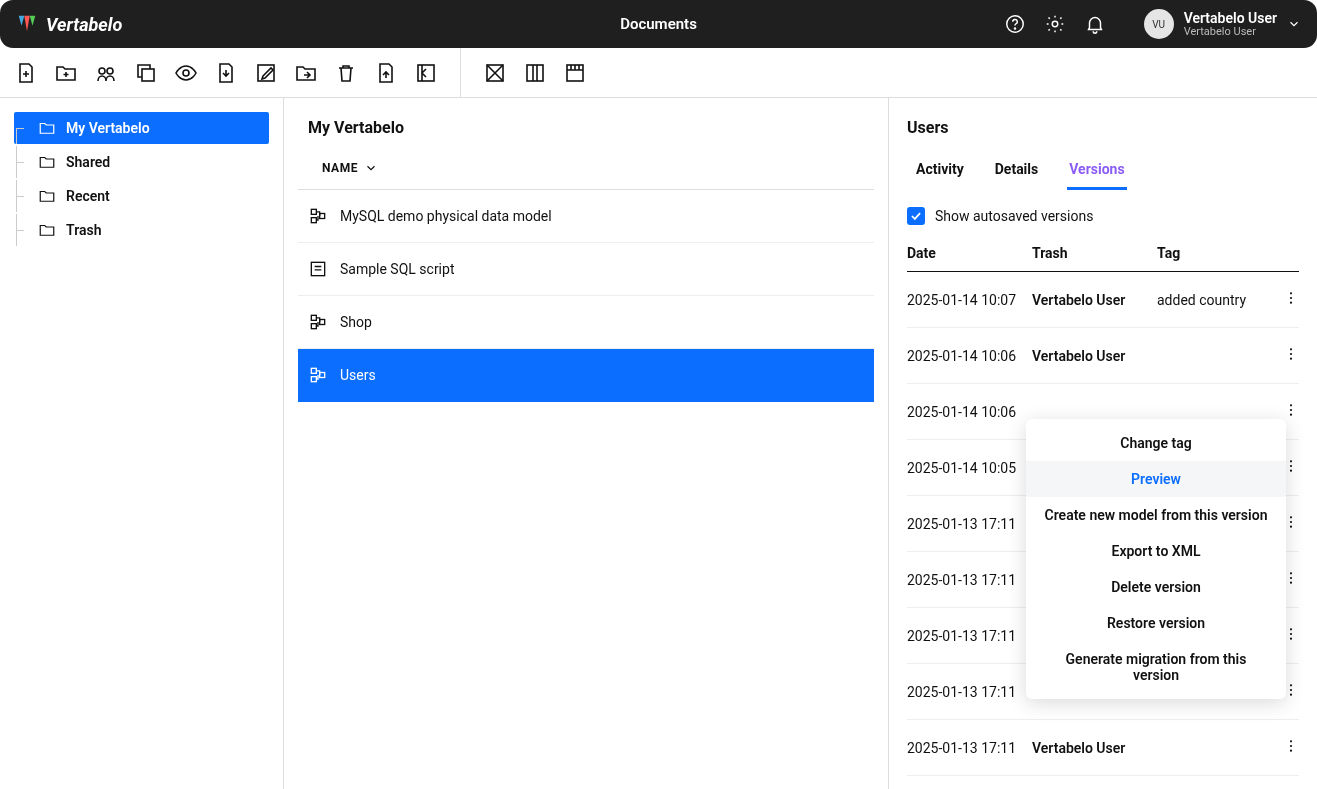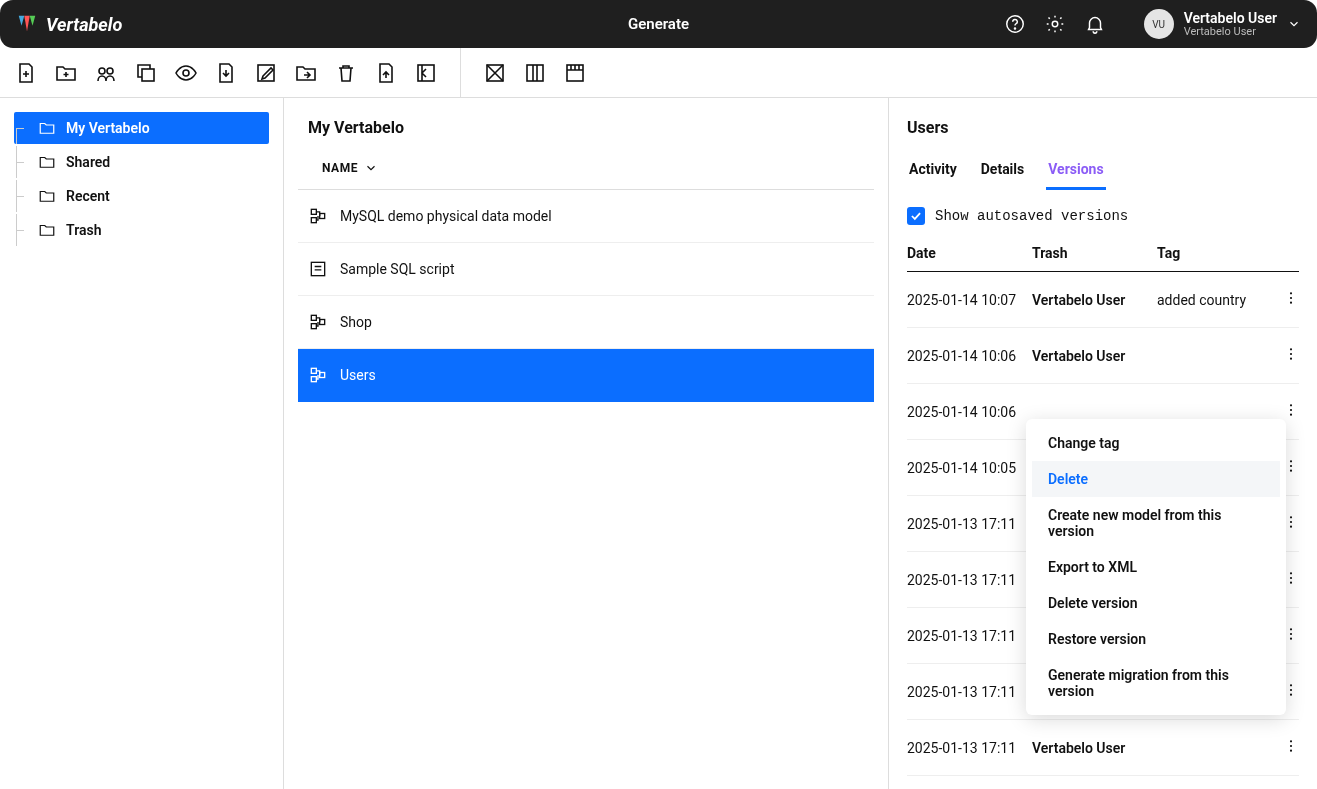--- a/index.html
+++ b/index.html
@@ -48,54 +48,54 @@
 .col-header-row { display: flex; align-items: center; padding: 14px 24px; border-bottom: 1px solid #ddd; margin: 0 14px; }
 .col-header { font-size: 12px; font-weight: 700; letter-spacing: .5px; display: flex; align-items: center; gap: 6px; cursor: pointer; }
 .doc-list { list-style: none; padding: 0 14px; }
 .doc-row { display: flex; align-items: center; gap: 12px; padding: 16px 10px; border-bottom: 1px solid #eee; cursor: pointer; }
 .doc-row.selected { background: #0b6eff; color: #fff; border-bottom-color: #0b6eff; }
 .doc-icon { width: 20px; height: 20px; stroke: currentColor; fill: none; stroke-width: 1.6; flex-shrink: 0; }
 
 
 .right-header { padding: 20px 18px 10px; font-weight: 700; font-size: 16px; }
 .tabs { display: flex; gap: 20px; padding: 8px 18px 0; border-bottom: 1px solid transparent; }
-.tab { padding: 6px 2px 10px; font-weight: 700; cursor: pointer; border-bottom: 3px solid transparent; }
+.tab { padding: 6px 2px 10px; font-weight: 700; cursor: pointer; border-bottom: 3px solid transparent; margin-left: 7px; }
 .tab.active { color: #8b5cf6; border-bottom-color: #0b6eff; }
-.autosave-row { display: flex; align-items: center; gap: 10px; padding: 16px 18px 10px; font-family: Liberation Mono, monospace; }
+.autosave-row { display: flex; align-items: center; gap: 10px; padding: 16px 18px 10px; }
 .checkbox { width: 18px; height: 18px; background: #0b6eff; border-radius: 3px; display: flex; align-items: center; justify-content: center; }
 .checkbox svg { width: 14px; height: 14px; stroke: #fff; fill: none; stroke-width: 3; }
 .version-table { width: calc(100% - 36px); margin: 0 18px; }
 .v-header { display: flex; padding: 10px 0; border-bottom: 1.5px solid #111; font-weight: 700; font-size: 14px; }
 .v-date { width: 125px; }
 .v-author { width: 125px; }
 .v-tag { flex: 1; }
 .v-menu { width: 24px; text-align: right; }
 .v-row { display: flex; align-items: center; padding: 18px 0; border-bottom: 1px solid #eee; font-size: 14px; }
 .v-row .v-author { font-weight: 600; }
 .dots { cursor: pointer; }
 .dots svg { width: 16px; height: 16px; }
 
 
-.context-menu { position: absolute; top: 419px; left: 1026px; width: 260px; background: #fff; border-radius: 6px; box-shadow: 0 4px 20px rgba(0,0,0,.15); padding: 6px 6px; z-index: 10; }
+.context-menu { position: absolute; top: 419px; left: 1026px; width: 260px; background: #fff; border-radius: 6px; box-shadow: 0 4px 20px rgba(0,0,0,.15); padding: 6px 0; z-index: 10; text-align: center; }
 .cm-item { padding: 10px 16px; font-weight: 600; cursor: pointer; font-size: 14px; }
 .cm-item.hover { background: #f4f6f8; color: #0b6eff; }
 </style>
 </head>
 <body>
 
 <div class="topbar">
   <div class="logo">
     <svg class="logo-mark" viewBox="0 0 24 24">
       <polygon points="3,3 9,3 6,14" fill="#4ad"></polygon>
       <polygon points="9,3 15,3 12,20" fill="#f55"></polygon>
       <polygon points="15,3 21,3 18,14" fill="#5c5"></polygon>
     </svg>
     <span class="logo-text">Vertabelo</span>
   </div>
-  <div class="topbar-title">Generate</div>
+  <div class="topbar-title">Documents</div>
   <div class="topbar-right">
     <svg class="topbar-icon" viewBox="0 0 24 24">
         <circle cx="12" cy="12" r="9"></circle>
         <path d="M9.5 9.5a2.5 2.5 0 1 1 3.5 2.3c-.8.4-1 .9-1 1.7"></path>
         <circle cx="12" cy="17" r=".6" fill="#fff"></circle>
       </svg>
     <svg class="topbar-icon" viewBox="0 0 24 24">
         <circle cx="12" cy="12" r="3"></circle>
         <path d="M12 3v2M12 19v2M4.9 4.9l1.4 1.4M17.7 17.7l1.4 1.4M3 12h2M19 12h2M4.9 19.1l1.4-1.4M17.7 6.3l1.4-1.4"></path>
       </svg>
@@ -394,19 +394,19 @@
               </svg>
     </div>
           </div>
         </div>
     </div>
   </div>
 </div>
 
 <div class="context-menu" id="context-menu">
     <div class="cm-item">Change tag</div>
-    <div class="cm-item hover">Delete</div>
+    <div class="cm-item hover">Preview</div>
     <div class="cm-item">Create new model from this version</div>
     <div class="cm-item">Export to XML</div>
     <div class="cm-item">Delete version</div>
     <div class="cm-item">Restore version</div>
     <div class="cm-item">Generate migration from this version</div>
   </div>
 
 </body></html>

